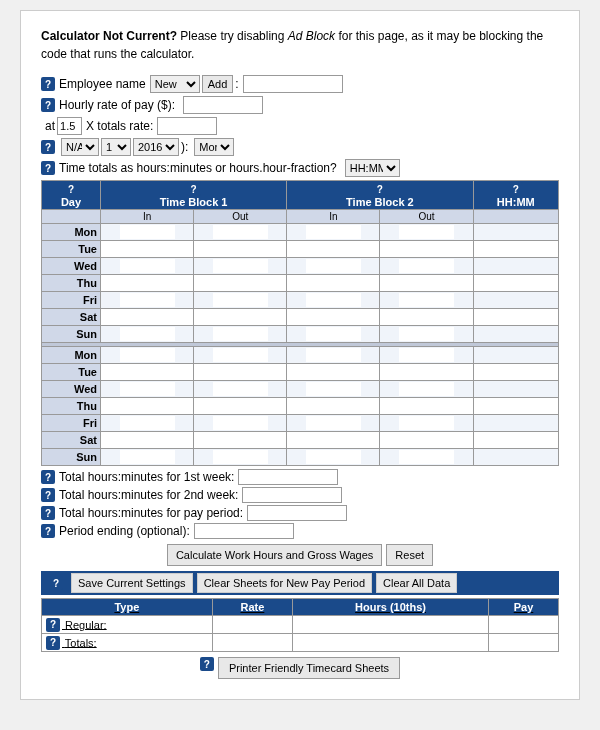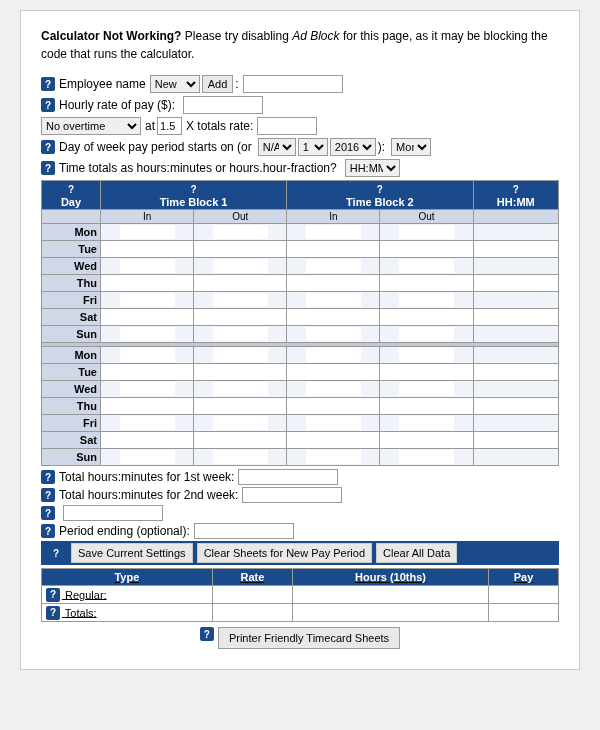--- a/index.html
+++ b/index.html
@@ -199,53 +199,49 @@
       padding: 2px 10px;
       height: 22px;
     }
   </style>
 </head>
 <body>
 
 <div class="page">
 
   <p class="notice">
-    <strong>Calculator Not Working?</strong><span> Please try disabling </span><em>Ad Block</em><span> for this page, as it may be blocking the code that runs the calculator.</span>
+    <strong>Calculator Not Current?</strong><span> Please try disabling </span><em>Ad Block</em><span> for this page, as it may be blocking the code that runs the calculator.</span>
   </p>
 
   <div class="form-row">
     <span class="help-icon">?</span>
     <label>Employee name</label>
     <select style="width:50px;height:18px;font-size:11px;">
       <option>New</option>
     </select>
     <button style="margin-left:2px;">Add</button>
     <span style="margin-left:2px;">:</span>
     <input type="text" style="width: 100px; margin-left: 4px;">
   </div>
 
   <div class="form-row">
     <span class="help-icon">?</span>
     <label>Hourly rate of pay ($):</label>
     <input type="text" style="width: 80px; margin-left: 4px;">
   </div>
 
   <div class="form-row">
-    <select style="width:100px;">
-      <option>No overtime</option>
-    </select>
     <span style="margin-left:4px;">at</span>
     <input type="text" style="width: 25px; margin-left: 2px;" value="1.5">
     <span style="margin-left:4px;">X totals rate:</span>
     <input type="text" style="width: 60px; margin-left: 4px;">
   </div>
 
   <div class="form-row">
     <span class="help-icon">?</span>
-    <label>Day of week pay period starts on (or</label>
     <select style="width:38px;margin-left:2px;">
       <option>N/A</option>
     </select>
     <select style="width:30px;margin-left:2px;">
       <option>1</option>
     </select>
     <select style="width:46px;margin-left:2px;">
       <option>2016</option>
     </select>
     <span style="margin-left:2px;">):</span>
@@ -416,29 +412,34 @@
       <label>Total hours:minutes for 1st week:</label>
       <input type="text" style="">
     </div>
     <div class="totals-row">
       <span class="help-icon">?</span>
       <label>Total hours:minutes for 2nd week:</label>
       <input type="text" style="">
     </div>
     <div class="totals-row">
       <span class="help-icon">?</span>
+      <label>Total hours:minutes for pay period:</label>
       <input type="text" style="">
     </div>
     <div class="totals-row">
       <span class="help-icon">?</span>
       <label>Period ending (optional):</label>
       <input type="text" style="">
     </div>
   </div>
 
+  <div class="btn-row">
+    <button>Calculate Work Hours and Gross Wages</button>
+    <button>Reset</button>
+  </div>
 
   <div class="action-row">
     <span class="help-icon">?</span>
     <button>Save Current Settings</button>
     <button>Clear Sheets for New Pay Period</button>
     <button>Clear All Data</button>
   </div>
 
   <table class="results-table">
     <thead>

